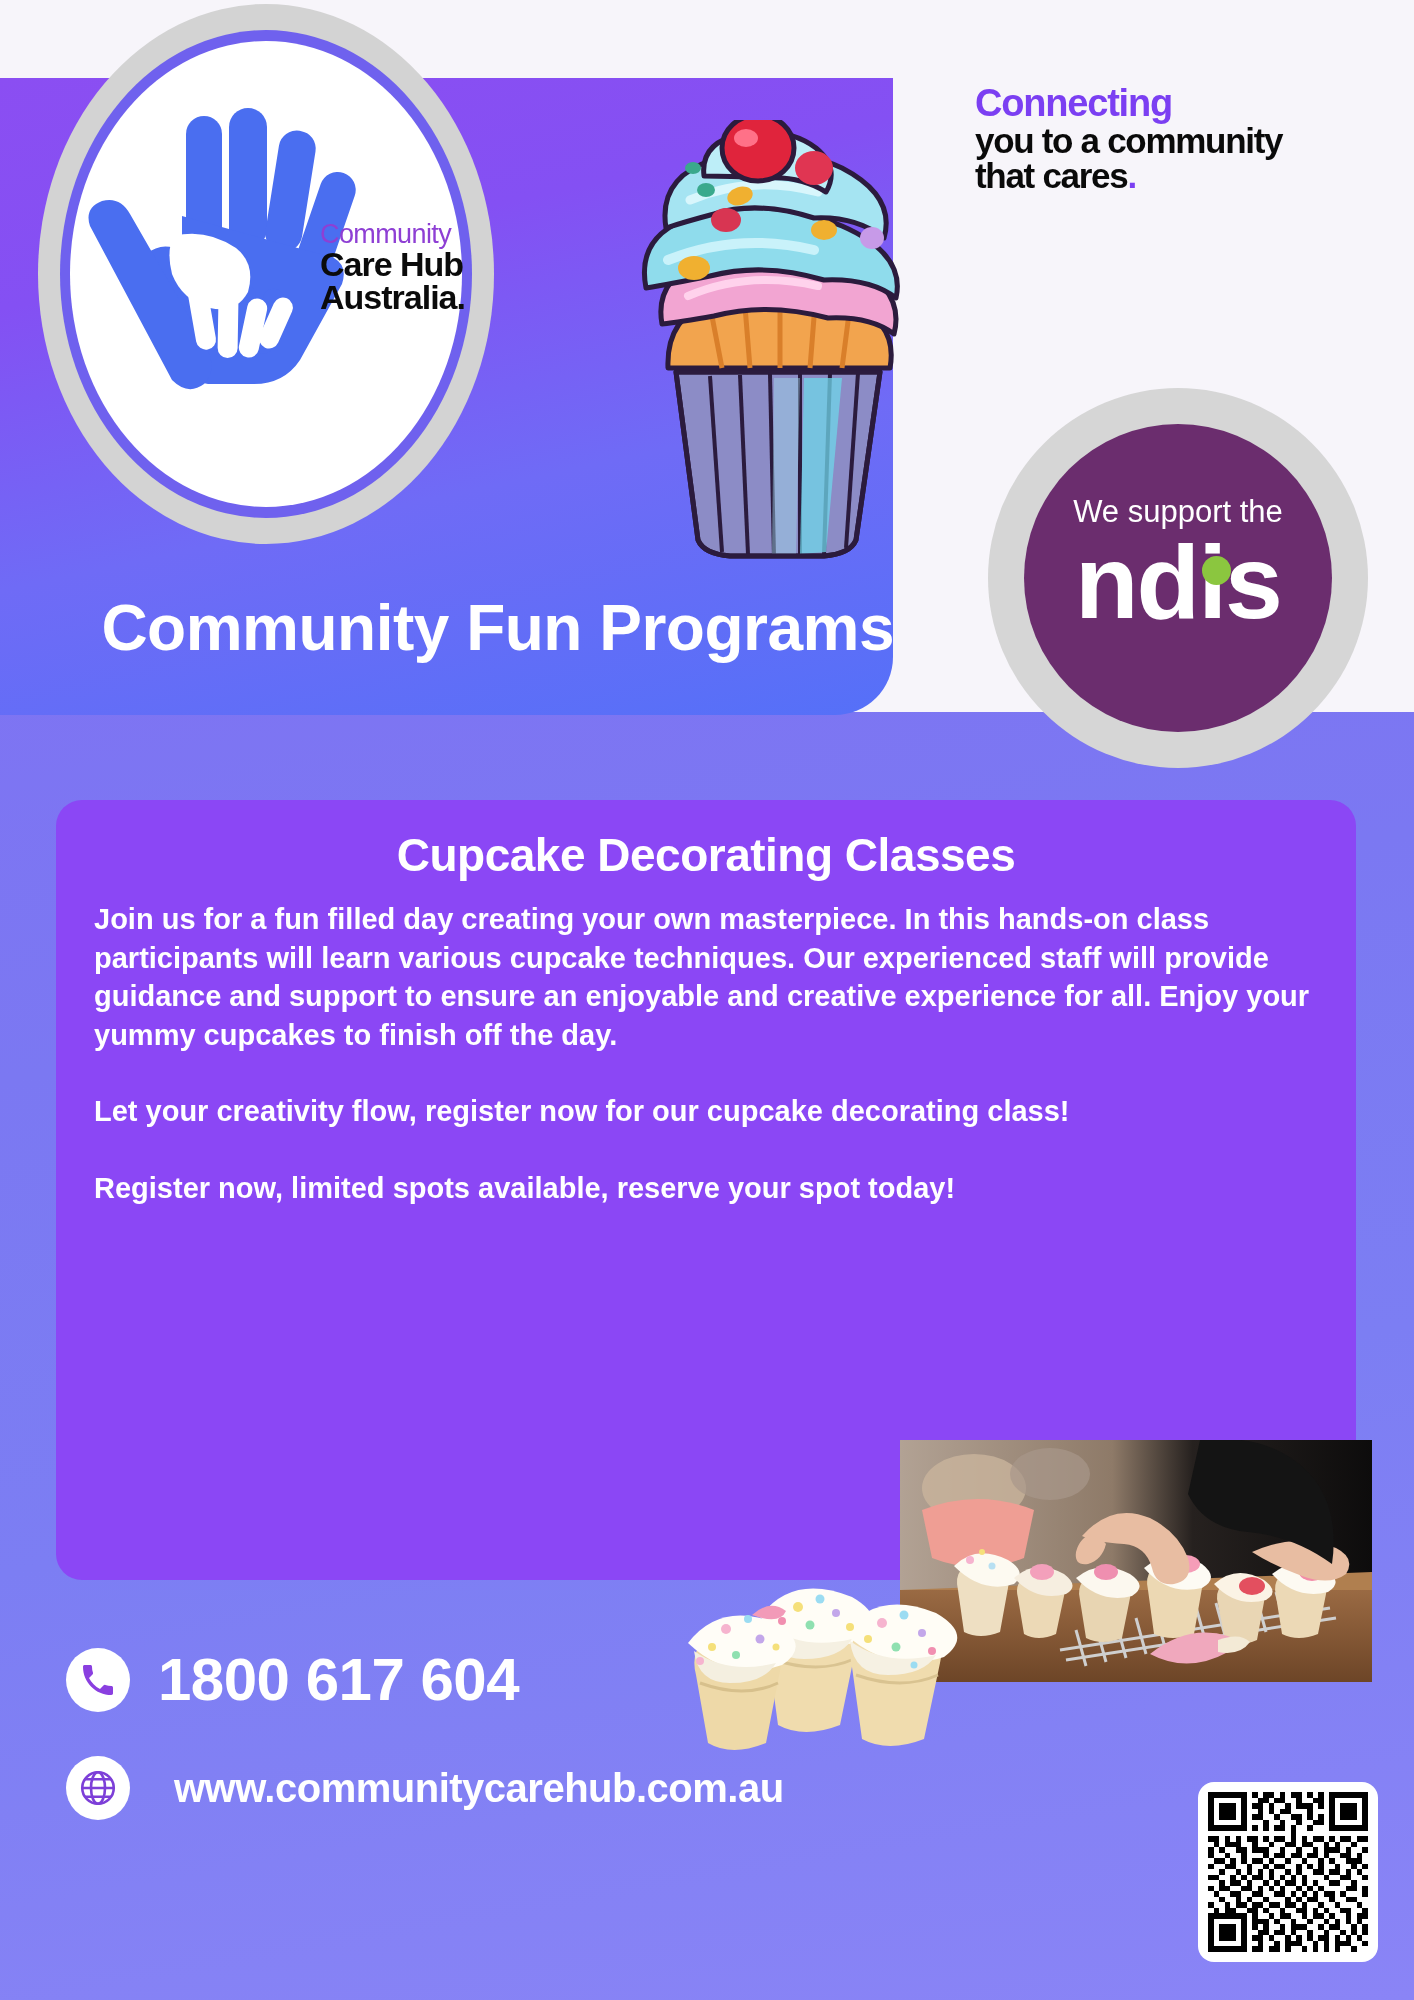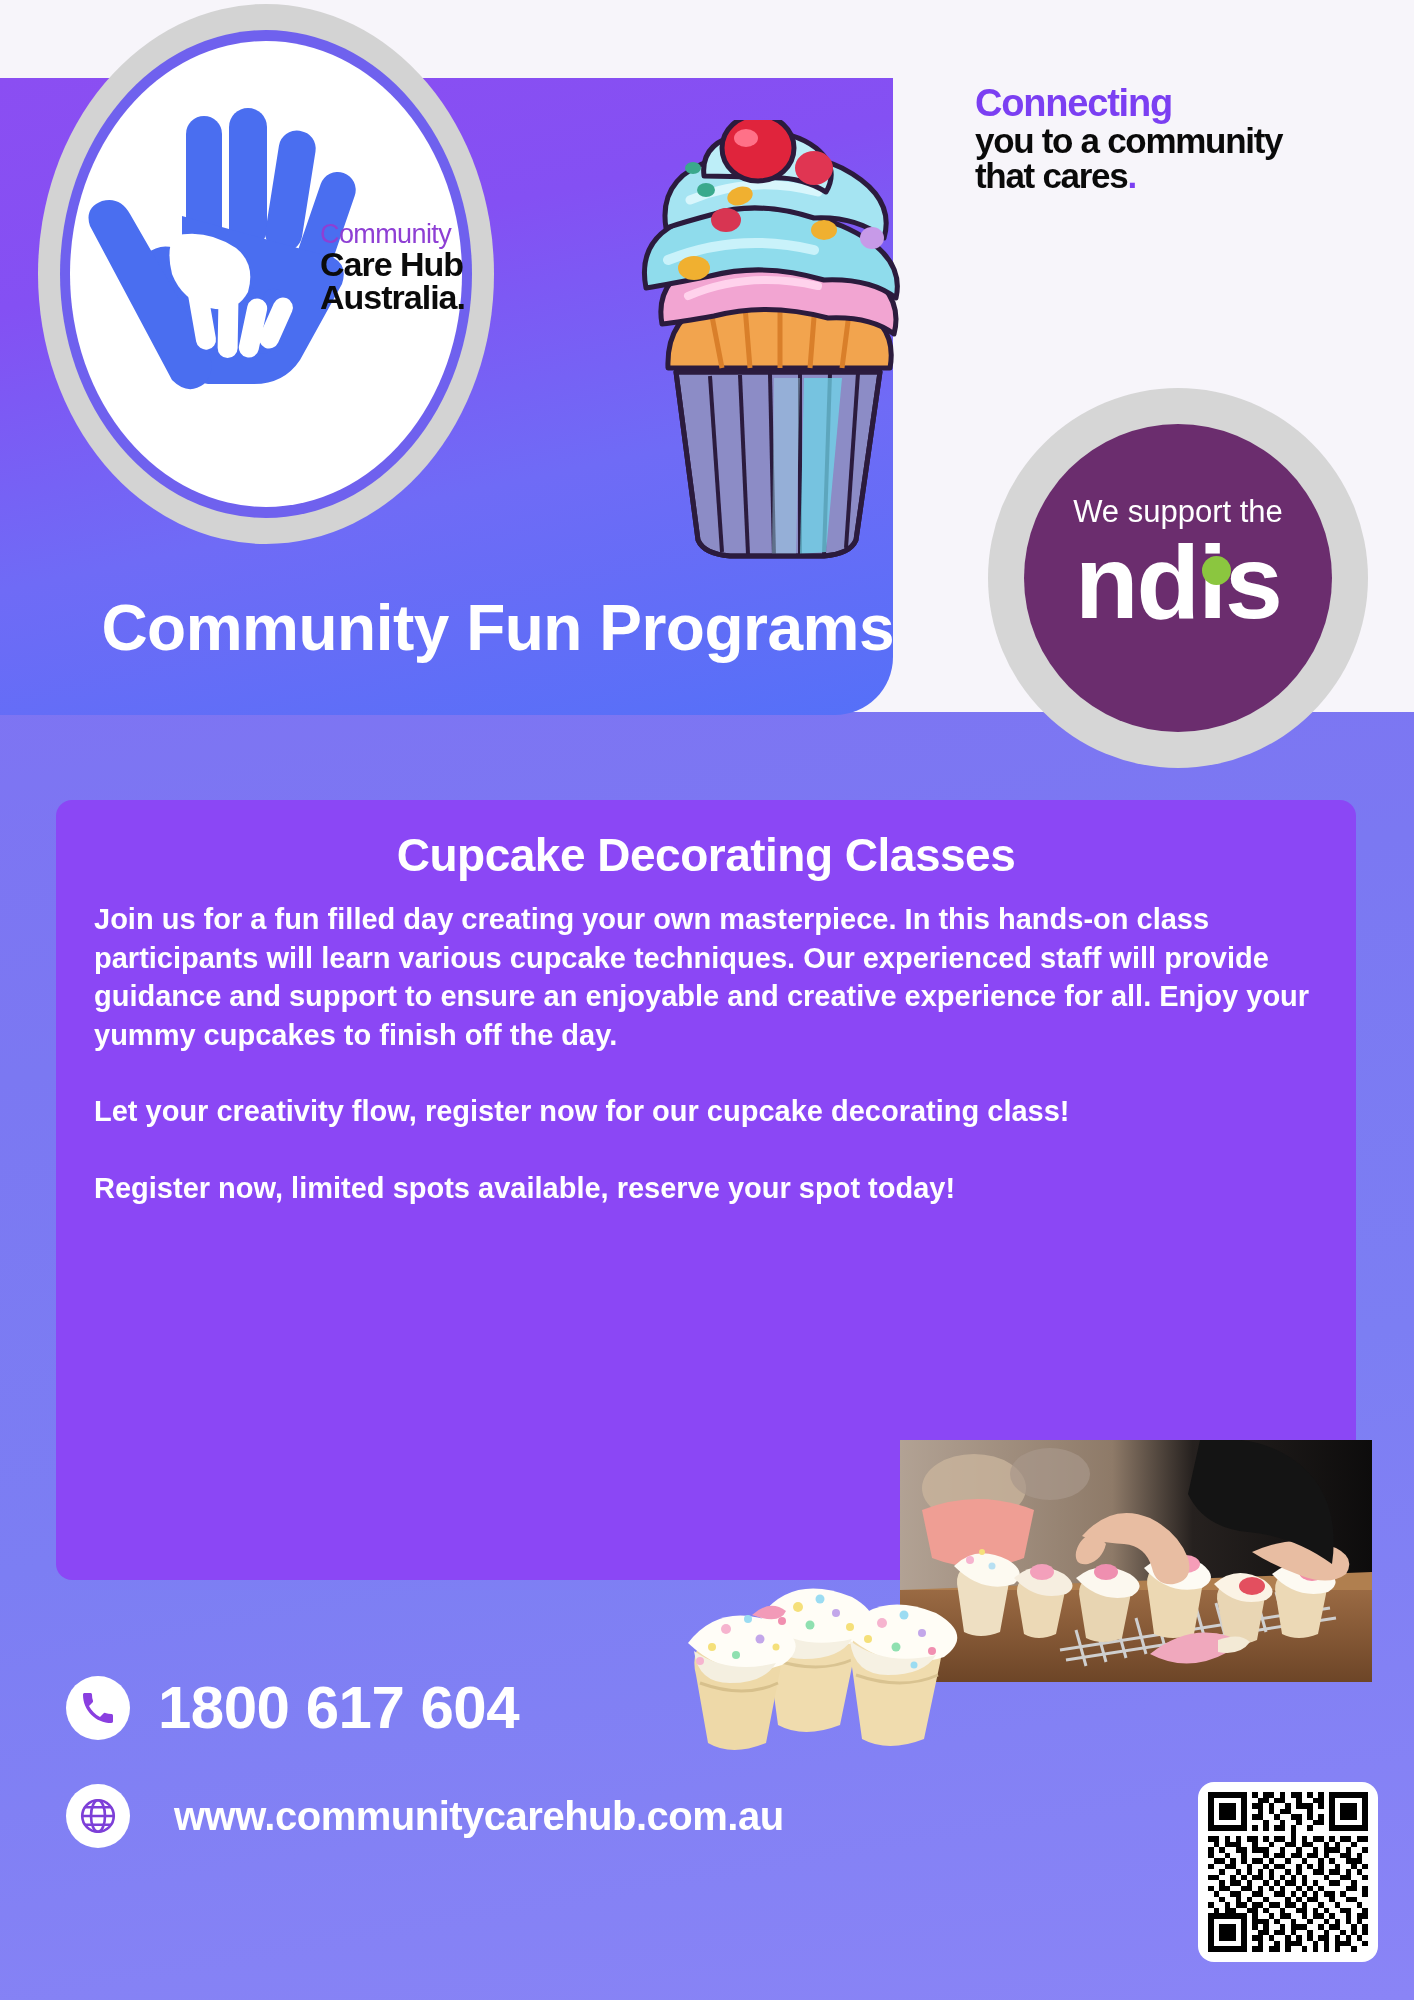--- a/index.html
+++ b/index.html
@@ -132,21 +132,21 @@
     width: 820px;
     font-size: 64px; font-weight: 700; color: #ffffff;
     line-height: 1.32; letter-spacing: -0.5px; text-align: right;
   }
 
   
   .content-card {
     position: absolute; left: 56px; top: 800px;
     width: 1300px; height: 780px;
     background: #8b47f5;
-    border-radius: 16px;
+    border-radius: 26px;
   }
   .card-heading {
     position: absolute; left: 0; top: 28px;
     width: 1300px;
     text-align: center;
     font-size: 46px; font-weight: 700; color: #ffffff;
     letter-spacing: -0.5px;
   }
   .card-body {
     position: absolute; left: 38px; top: 100px;
@@ -168,21 +168,20 @@
   
   .photo-cupcakes {
     position: absolute; left: 660px; top: 1555px;
     width: 320px; height: 235px;
   }
 
   
   .contact {
     position: absolute; left: 66px; top: 1645px;
     width: 1000px;
-    margin-top: 28px;
   }
   .contact-row {
     display: flex; align-items: center;
     margin-bottom: 28px;
   }
   .cicon {
     width: 64px; height: 64px;
     border-radius: 50%;
     background: #ffffff;
     display: flex; align-items: center; justify-content: center;

